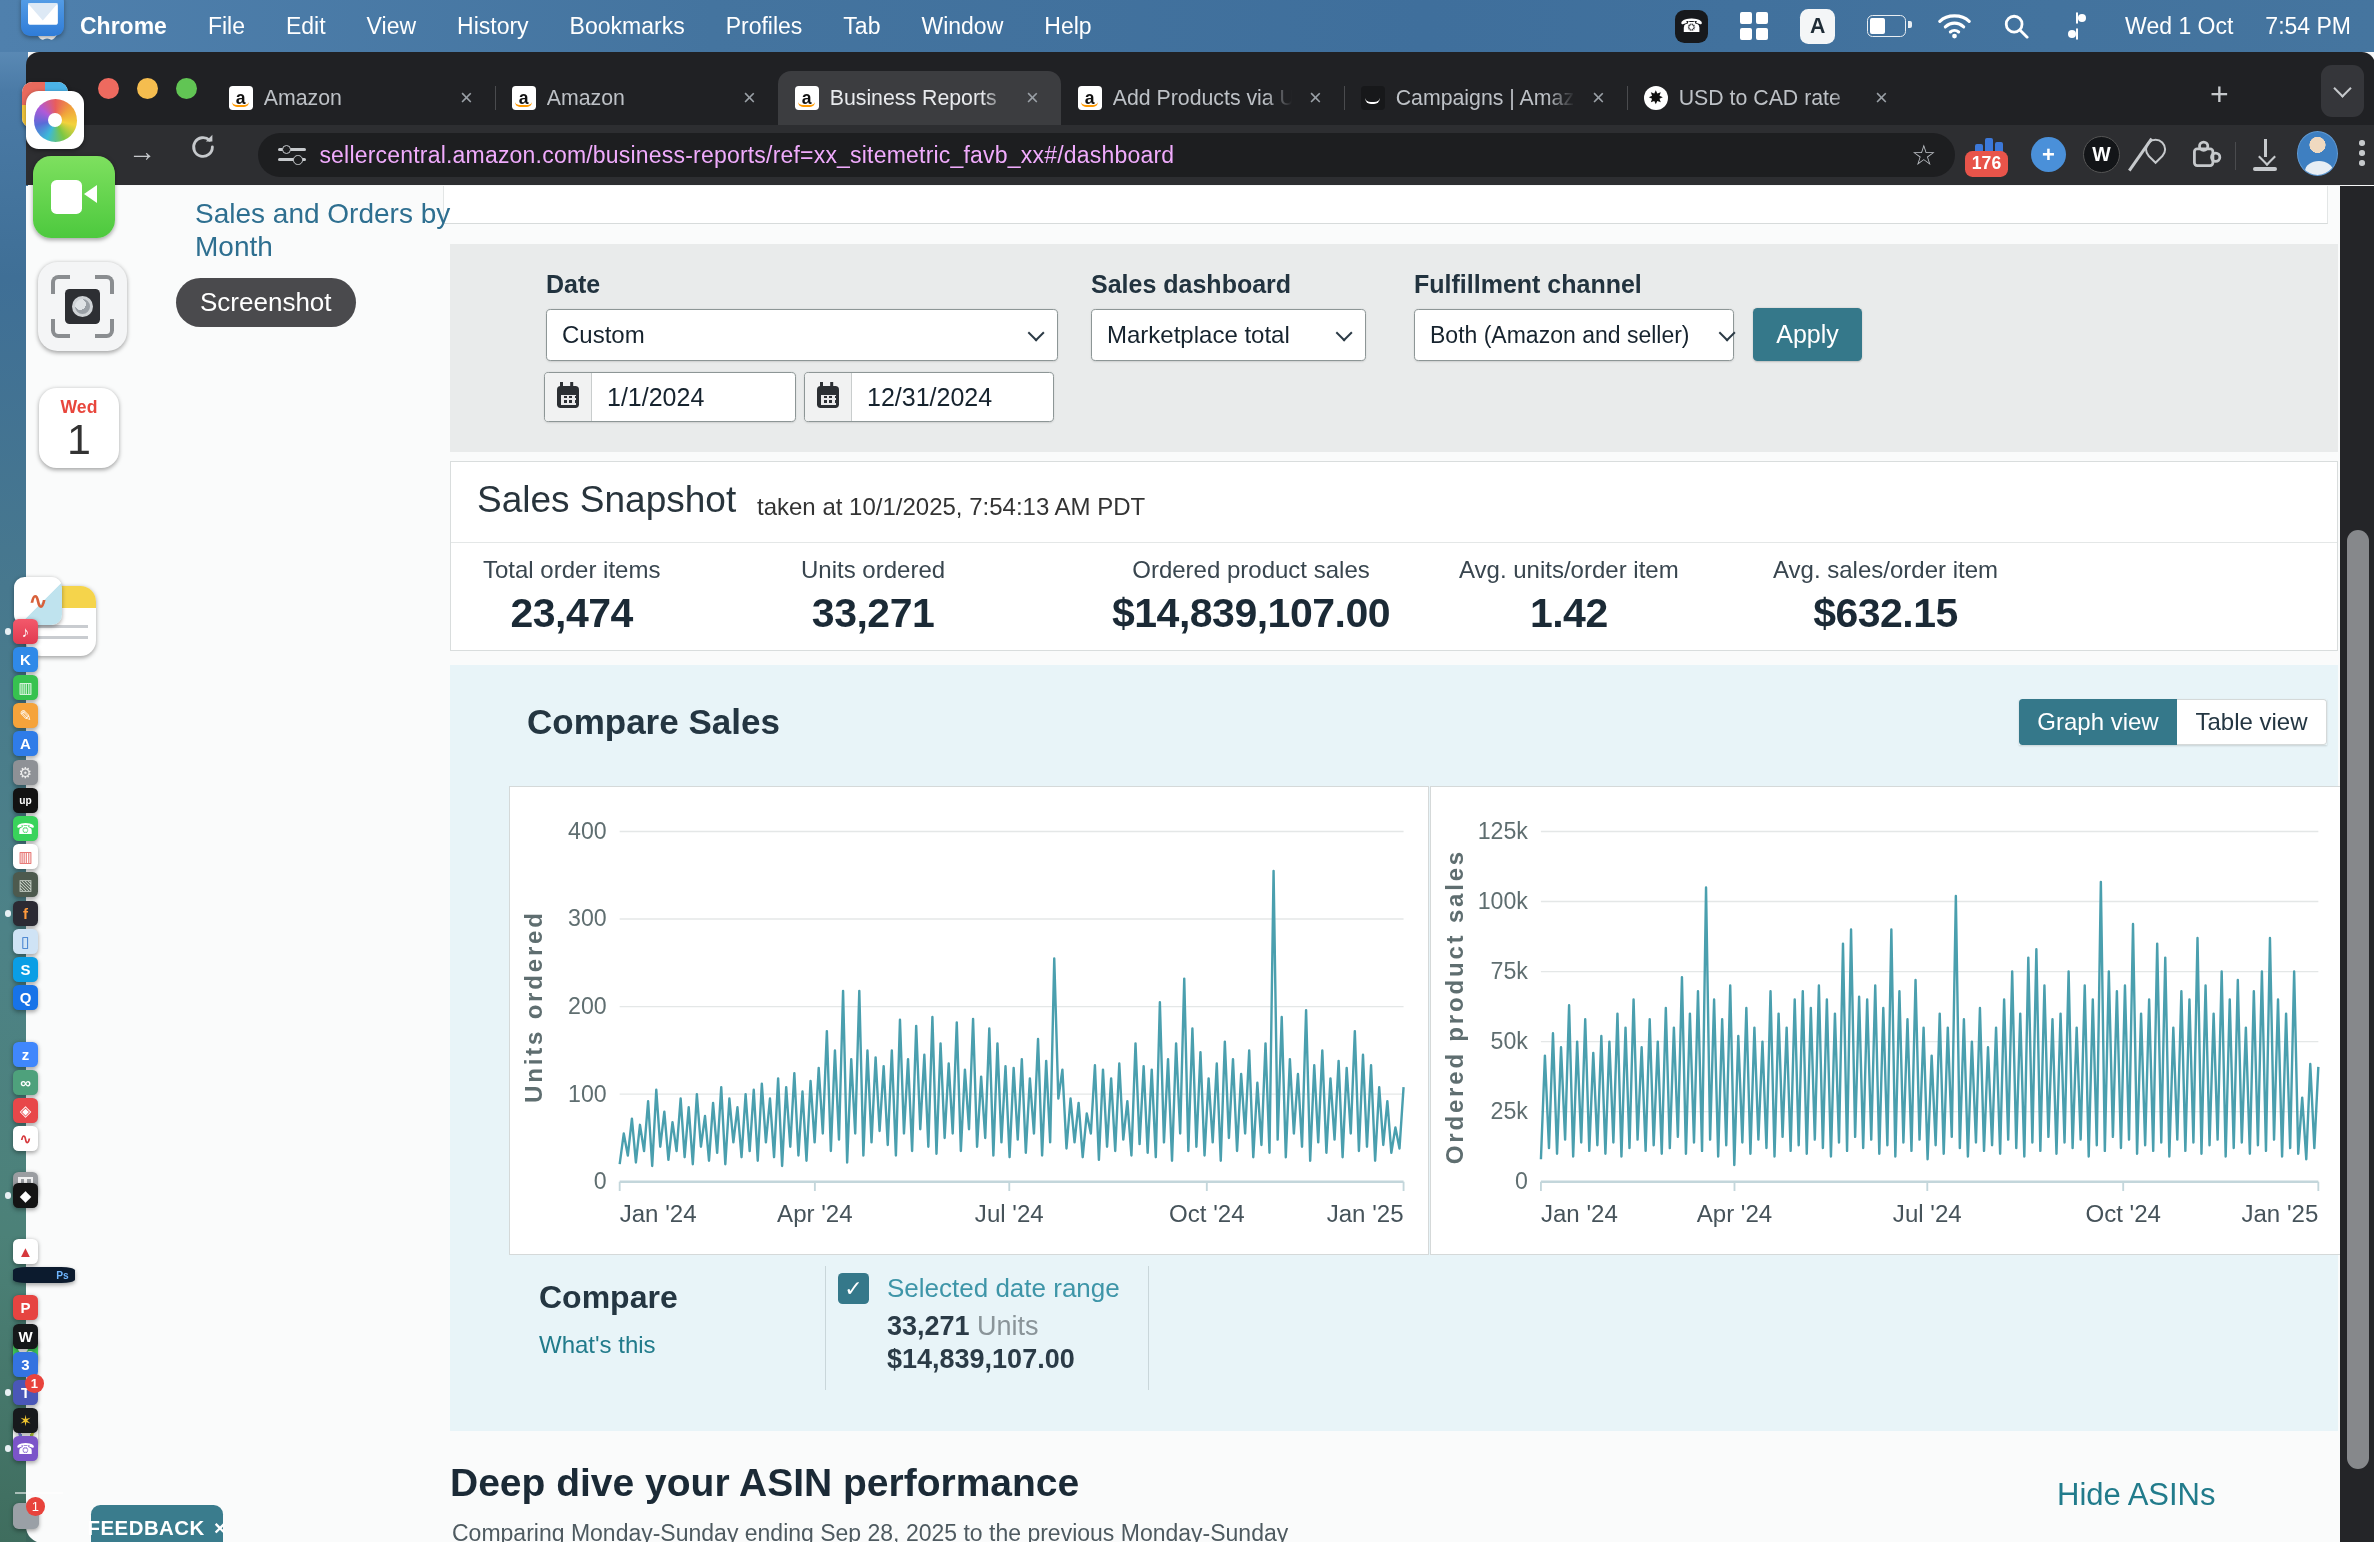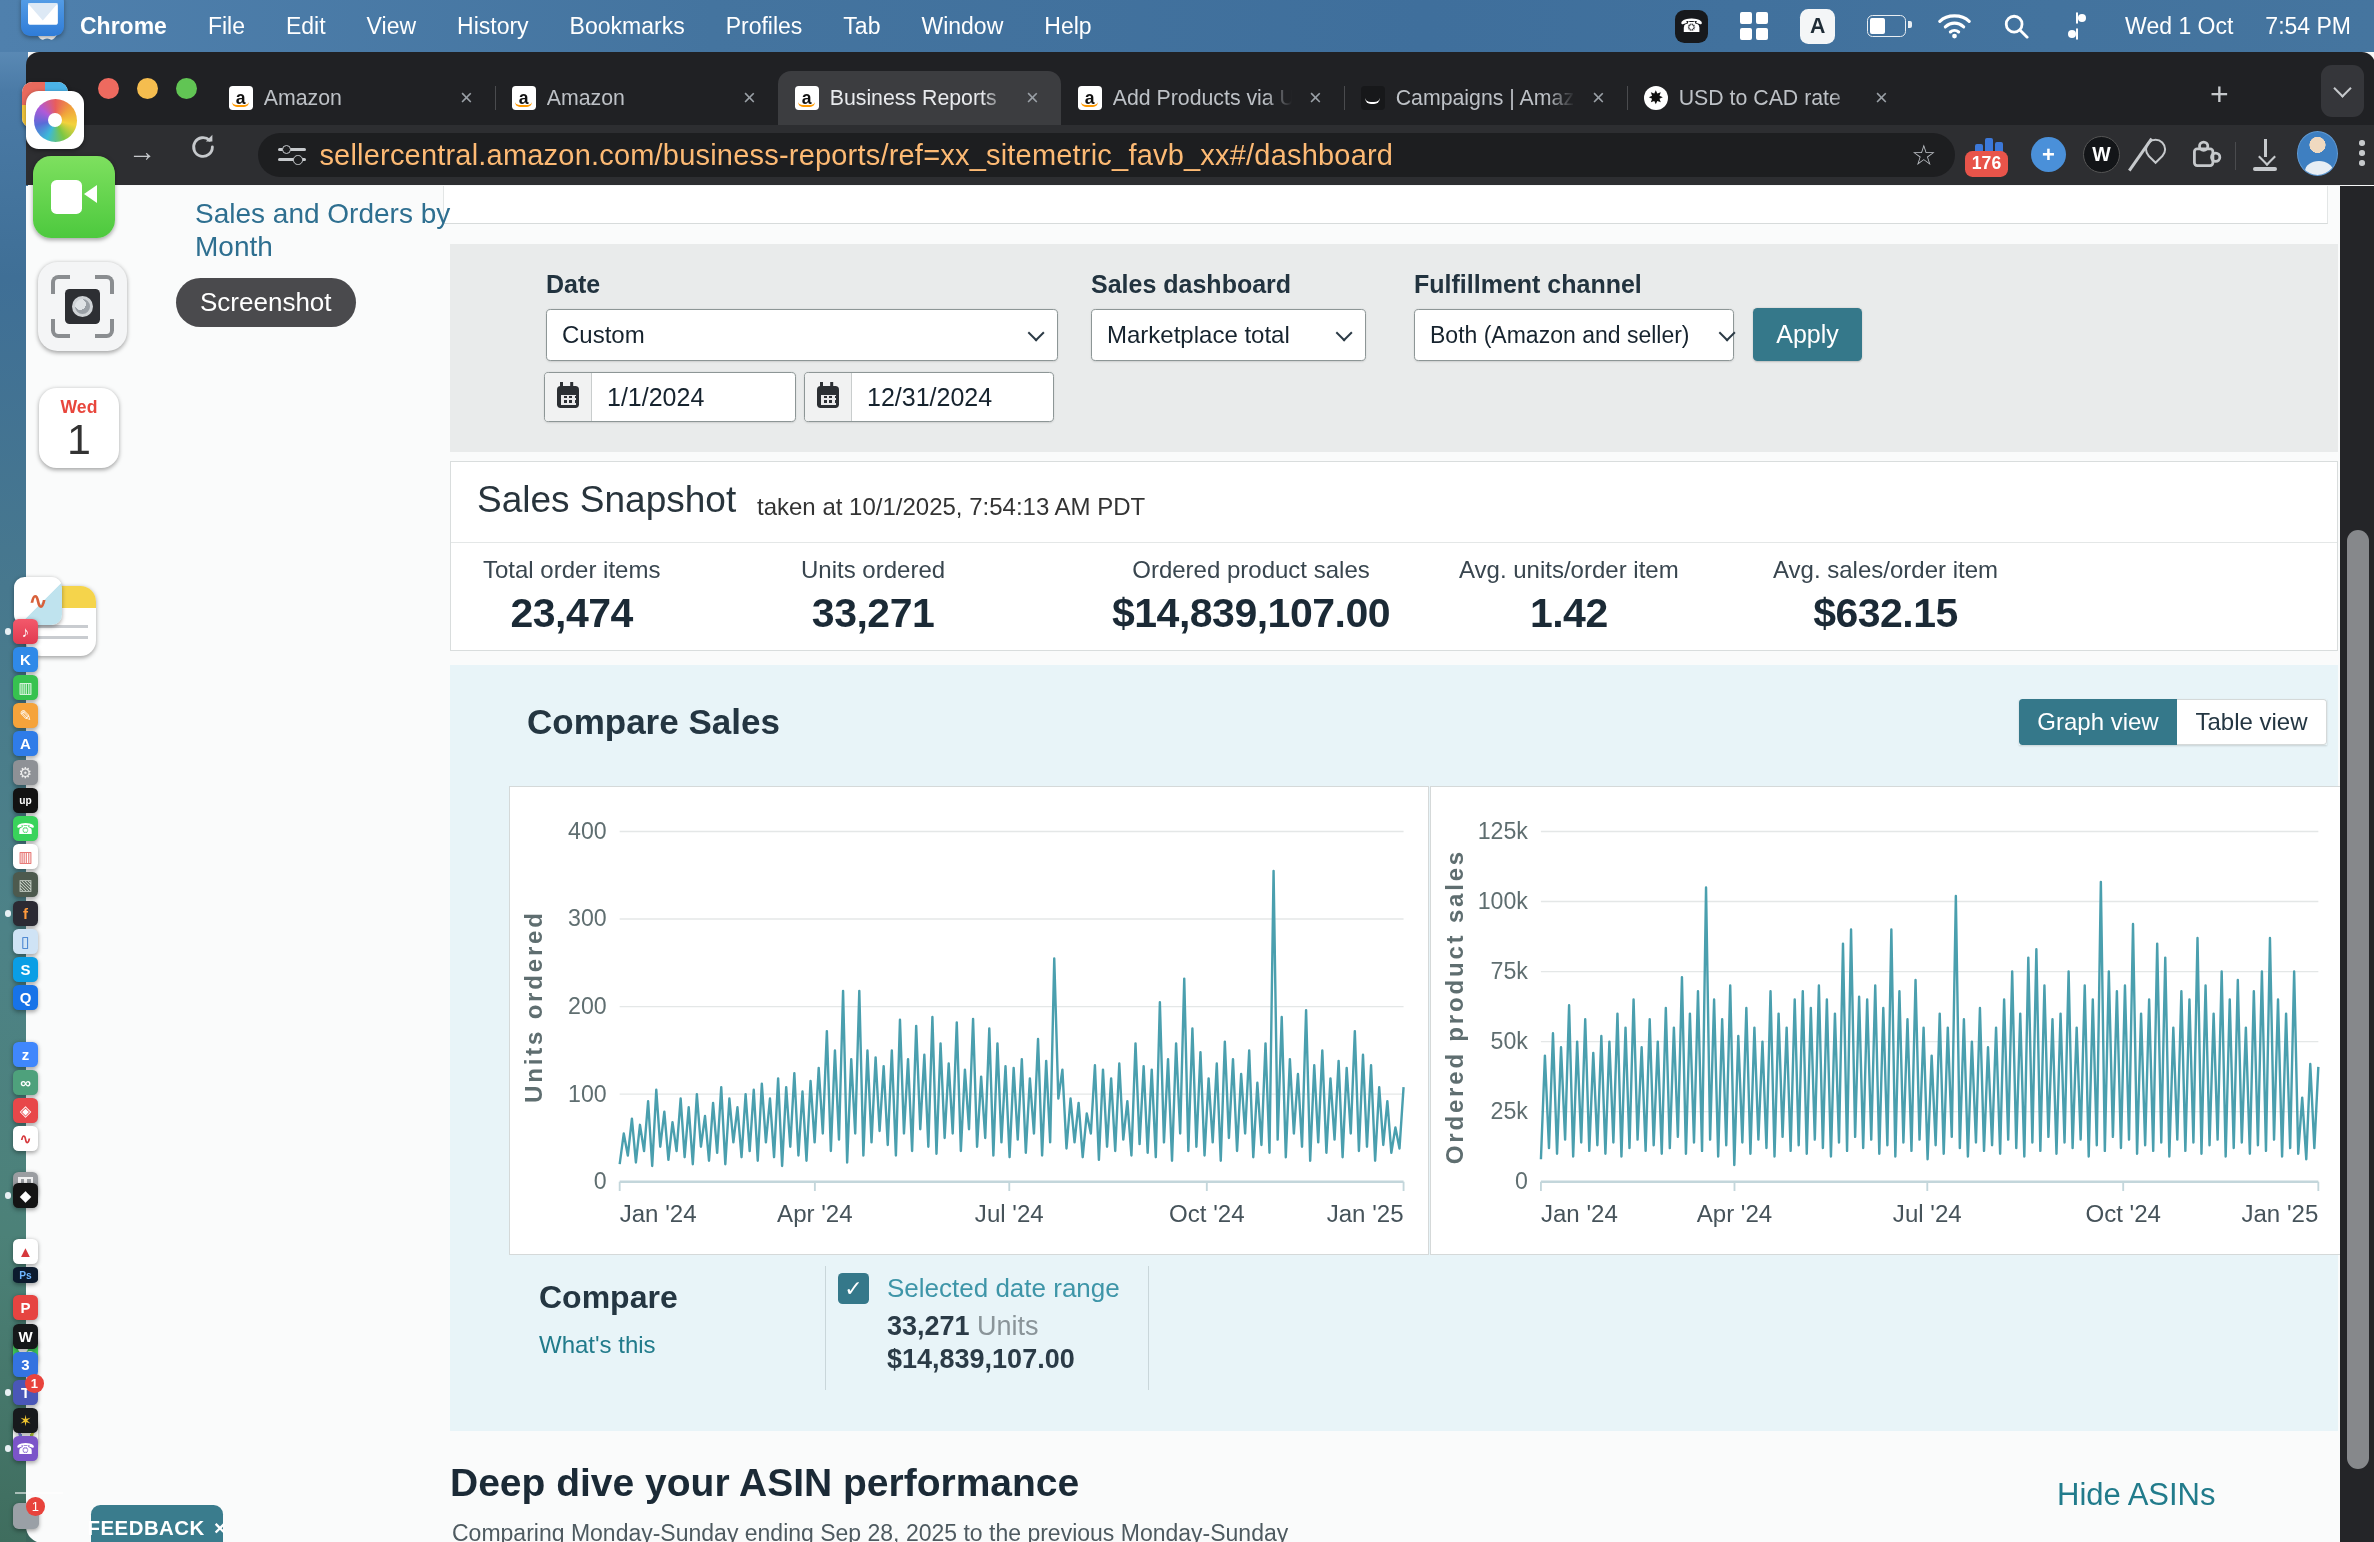--- a/index.html
+++ b/index.html
@@ -52,21 +52,21 @@
   .chev{width:11px;height:11px;border-right:2.8px solid #c6c9cc;border-bottom:2.8px solid #c6c9cc;transform:rotate(45deg);margin-top:-4.6px;}
   
   #toolbar{left:26px;top:125px;width:2349px;height:60px;background:#2d2e31;}
   .tbico{color:#c6c9cc;font-size:28px;top:11px;}
   #omnibox{left:232px;top:8.3px;width:1697px;height:44px;background:#1d1e20;border-radius:22px;display:flex;align-items:center;}
   #siteset{margin:0 13px 0 20.4px;width:28px;height:20.4px;position:relative;}
   #siteset i,#siteset u{position:absolute;left:0;right:0;height:2.8px;background:#c6c9cc;border-radius:1.9px;}
   #siteset i{top:2.8px;} #siteset u{top:13px;}
   #siteset i:after{content:"";position:absolute;left:3.7px;top:-2.8px;width:7.4px;height:7.4px;border:1.9px solid #c6c9cc;border-radius:50%;background:#1d1e20;}
   #siteset u:after{content:"";position:absolute;right:3.7px;top:-2.8px;width:7.4px;height:7.4px;border:1.9px solid #c6c9cc;border-radius:50%;background:#1d1e20;}
-  #urltext{font-size:29px;color:#fdba74;letter-spacing:0.2px;}
+  #urltext{font-size:23px;color:#f0abfc;letter-spacing:0.2px;}
   #star{margin-left:auto;margin-right:18.6px;color:#bdc1c6;font-size:28px;}
   .extico{top:9.3px;width:41px;height:41px;display:flex;align-items:center;justify-content:center;}
   #ext176{position:relative;}
   #ext176 .bars i{position:absolute;bottom:18.6px;width:8.3px;background:#3c78d8;border-radius:1.9px;}
   #ext176 .badge{position:absolute;left:-3.7px;bottom:-1.9px;background:#e8544a;color:#fff;font-size:17.6px;font-weight:bold;border-radius:7.4px;padding:2.8px 6.5px;}
   .bluecirc{width:35px;height:35px;border-radius:50%;background:#4a90d9;color:#fff;font-size:22px;font-weight:bold;display:flex;align-items:center;justify-content:center;}
   .wshield{width:35px;height:35px;border-radius:50%;background:#131518;border:1.9px solid #555;color:#fff;font-weight:bold;font-size:19.5px;display:flex;align-items:center;justify-content:center;}
   .slashpin{position:relative;width:32px;height:35px;}
   .slashpin b{position:absolute;left:7.4px;top:1.9px;width:16.7px;height:16.7px;border:2.8px solid #c6c9cc;border-radius:50% 50% 50% 0;transform:rotate(-45deg);}
   .slashpin:after{content:"";position:absolute;left:1.9px;top:-1.9px;width:2.8px;height:39px;background:#c6c9cc;transform:rotate(35deg);}
@@ -522,21 +522,21 @@
       <div class="dockic" style="left: 13px; top: 985px; width: 25px; height: 25px; background: rgb(23, 115, 232); color: rgb(255, 255, 255); font-size: 15px; font-weight: bold;">Q</div>
       <div class="dockic calc" style="left: 13px; top: 1013px; width: 25px; height: 25px; background: rgb(154, 157, 161); color: rgb(255, 255, 255); font-size: 15px; font-weight: bold;"></div>
       <div class="dockic" style="left: 13px; top: 1042px; width: 25px; height: 25px; background: rgb(64, 135, 252); color: rgb(255, 255, 255); font-size: 15px; font-weight: bold;">z</div>
       <div class="dockic" style="left: 13px; top: 1070px; width: 25px; height: 25px; background: rgb(78, 161, 124); color: rgb(255, 255, 255); font-size: 15px; font-weight: bold;">∞</div>
       <div class="dockic" style="left: 13px; top: 1098px; width: 25px; height: 25px; background: rgb(232, 71, 74); color: rgb(255, 255, 255); font-size: 15px; font-weight: bold;">◈</div>
       <div class="dockic" style="left: 13px; top: 1126px; width: 25px; height: 25px; background: rgb(255, 255, 255); color: rgb(214, 56, 60); font-size: 15px; font-weight: bold;">∿</div>
       <div class="dockic wechat" style="left: 13px; top: 1154px; width: 25px; height: 25px; background: rgb(67, 207, 92); color: rgb(255, 255, 255); font-size: 15px; font-weight: bold;"></div>
       <div class="dockic" style="left: 13px; top: 1183px; width: 25px; height: 25px; background: rgb(20, 20, 20); color: rgb(255, 255, 255); font-size: 15px; font-weight: bold;">◆<span class="rundot" style="left: -8.3px; top: 9.3px;"></span></div>
       <div class="dockic ring" style="left: 13px; top: 1211px; width: 25px; height: 25px; color: rgb(0, 0, 0); font-size: 15px; font-weight: bold;"></div>
       <div class="dockic" style="left: 13px; top: 1239px; width: 25px; height: 25px; background: rgb(255, 255, 255); color: rgb(214, 56, 60); font-size: 15px; font-weight: bold;">▲</div>
-      <div class="dockic" style="left: 13px; top: 1267px; width: 25px; height: 16px; background: rgb(12, 27, 46); color: rgb(111, 182, 255); font-size: 10.2px; font-weight: bold;">Ps</div>
+      <div class="dockic" style="left: 13px; top: 1267px; width: 25px; height: 16px; background: rgb(12, 27, 46); color: rgb(111, 182, 255); font-size: 10.2px; font-weight: bold; padding-left: 37px;">Ps</div>
       <div class="dockic" style="left: 13px; top: 1295px; width: 25px; height: 25px; background: rgb(230, 68, 65); color: rgb(255, 255, 255); font-size: 15px; font-weight: bold;">P</div>
       <div class="dockic" style="left: 13px; top: 1324px; width: 25px; height: 25px; background: rgb(22, 24, 26); color: rgb(255, 255, 255); font-size: 15px; font-weight: bold;">W</div>
       <div class="dockic" style="left: 13px; top: 1352px; width: 25px; height: 25px; background: rgb(52, 115, 224); color: rgb(255, 255, 255); font-size: 15px; font-weight: bold;">3</div>
       <div class="dockic" style="left: 13px; top: 1380px; width: 25px; height: 25px; background: rgb(74, 87, 184); color: rgb(255, 255, 255); font-size: 15px; font-weight: bold;">T<span class="rundot" style="left: -8.3px; top: 9.3px;"></span><span class="dbadge">1</span></div>
       <div class="dockic" style="left: 13px; top: 1408px; width: 25px; height: 25px; background: rgb(23, 25, 28); color: rgb(240, 197, 47); font-size: 15px; font-weight: bold;">✶</div>
       <div class="dockic" style="left: 13px; top: 1436px; width: 25px; height: 25px; background: rgb(123, 84, 201); color: rgb(255, 255, 255); font-size: 15px; font-weight: bold;">☎<span class="rundot" style="left: -8.3px; top: 9.3px;"></span></div>
     </div>
   <div class="abs" style="left:15px;top:1492px;width:48px;height:1.9px;background:rgba(255,255,255,.55)"></div>
   <div class="dockic" style="left:13px;top:1503px;width:26px;height:26px;background:#9aa0a6">
       <span class="dbadge" id="hiddenbadge">1</span>

